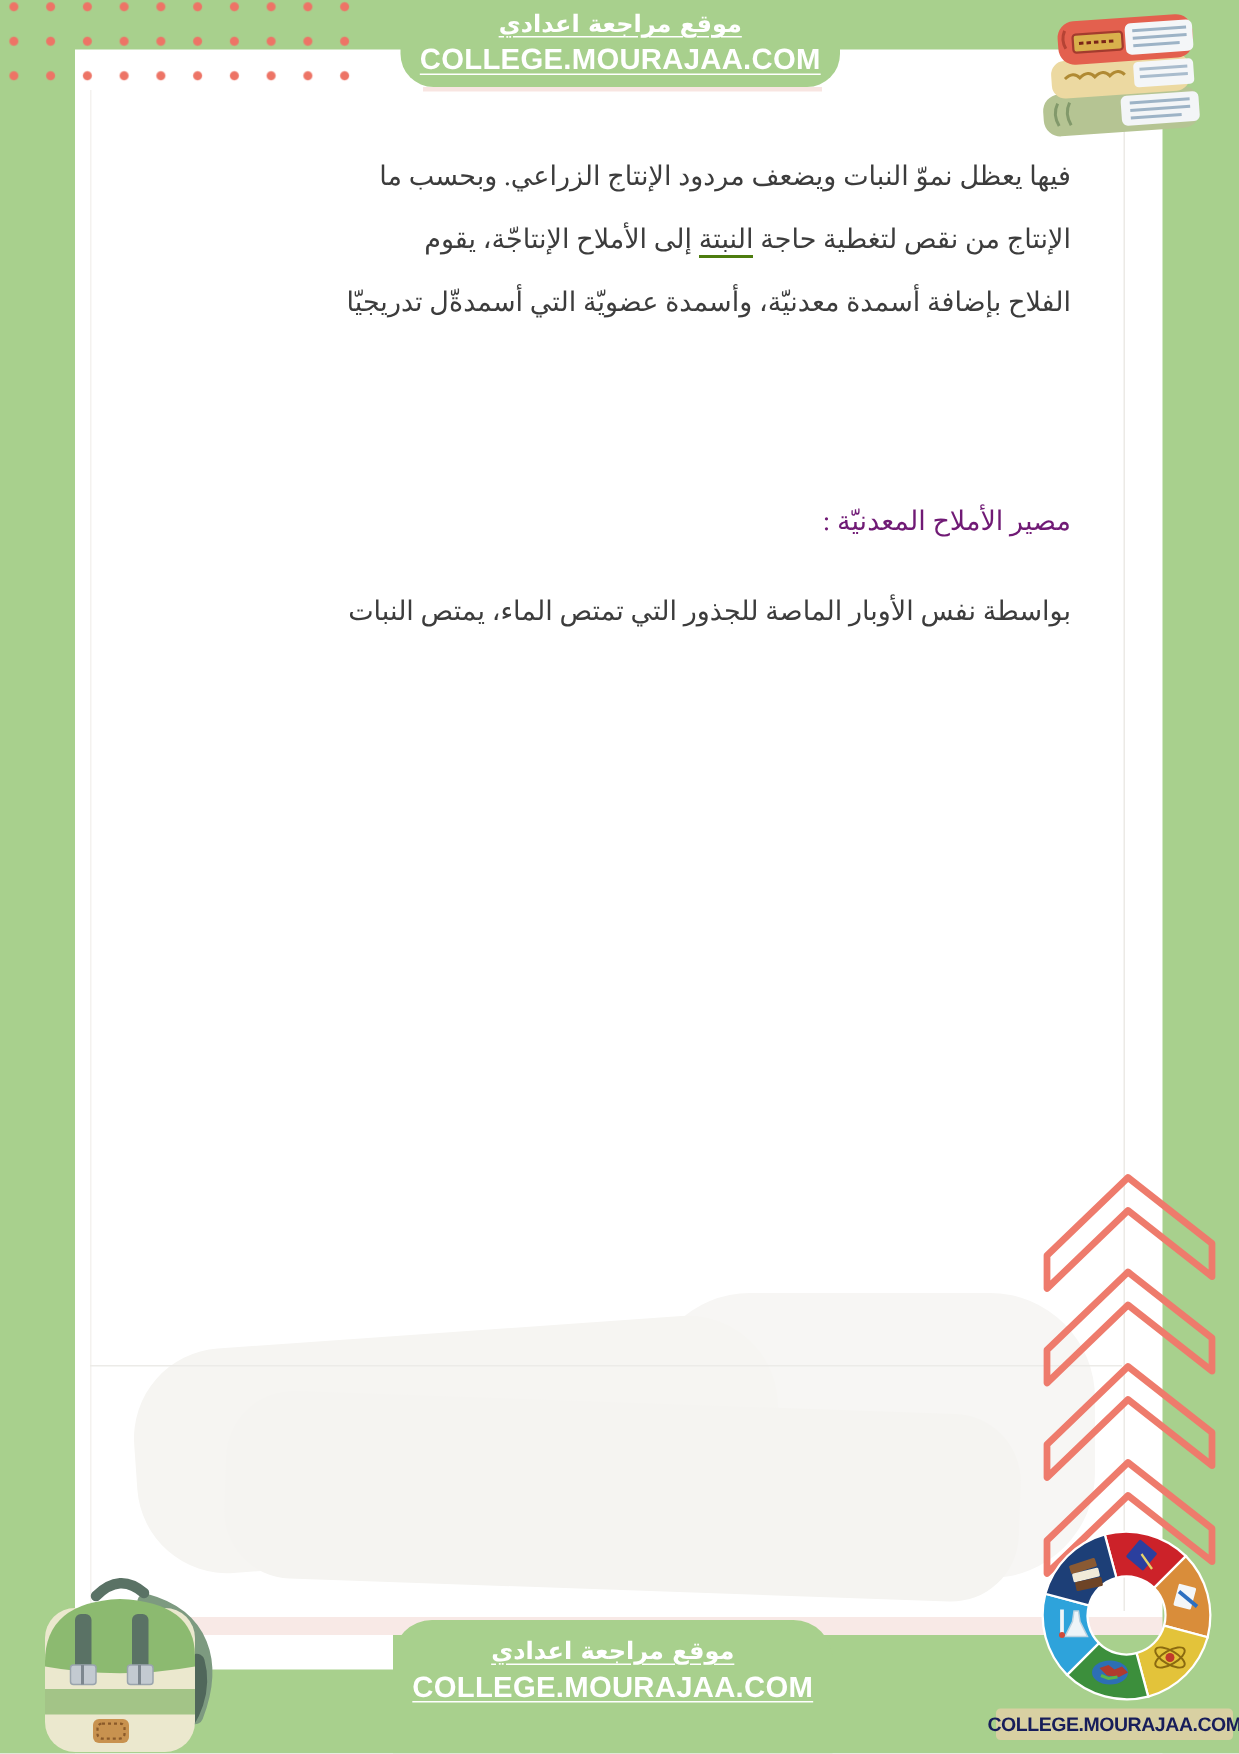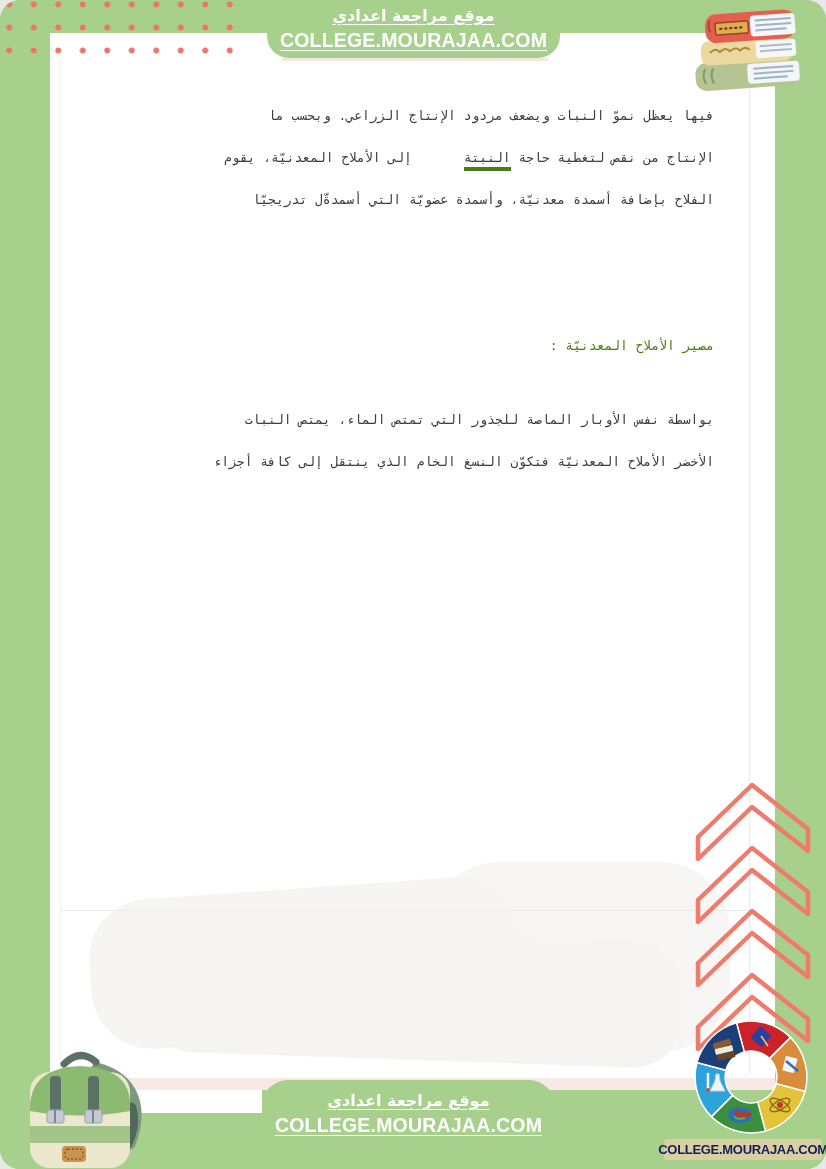--- a/index.html
+++ b/index.html
@@ -1,17 +1,17 @@
 <!DOCTYPE html>
 <html lang="ar"><head>
 <meta charset="utf-8">
 <style>
   html,body{margin:0;padding:0;background:#e8e8e8;}
   #page{position:relative;width:826px;height:1169px;background:#ffffff;overflow:hidden;
-        font-family:"Liberation Sans",sans-serif;border-radius:20px;}
+        font-family:"Liberation Sans",sans-serif;}
   .abs{position:absolute;}
 
   
   .frame{background:#a8d08d;z-index:2;}
   .frame-left{left:0;top:0;width:50px;height:1169px;}
   .frame-right{left:775px;top:0;width:51px;height:1169px;}
   .frame-top{left:0;top:0;width:826px;height:33px;}
   .frame-bottom{left:0;top:1090px;width:826px;height:79px;}
   .band-step{left:50px;top:1090px;width:212px;height:23px;background:#ffffff;z-index:2;}
   .footer-stripe{left:50px;top:1078px;width:726px;height:12px;z-index:1;}
@@ -35,26 +35,26 @@
   
   .card{left:60px;top:60px;width:688px;height:1014px;background:#ffffff;
         border-left:1px solid #f4f2ef;border-right:1px solid #eceae6;z-index:1;}
   .card-sep{left:60px;top:910px;width:688px;height:1px;background:#ecebe8;z-index:1;}
   .ghost{background:#f6f5f2;z-index:1;}
   .ghost1{left:90px;top:888px;width:430px;height:150px;border-radius:60px;transform:rotate(-4deg);}
   .ghost2{left:430px;top:862px;width:300px;height:190px;border-radius:70px;background:#f7f6f4;}
   .ghost3{left:150px;top:935px;width:530px;height:125px;border-radius:45px;transform:rotate(2deg);background:#f5f4f1;}
 
   
-  .artext{direction:rtl;text-align:right;font-family:Liberation Mono, monospace;
-          font-size:13px;line-height:42px;color:#3c3c3c;z-index:3;width:640px;right:112px;}
+  .artext{direction:rtl;text-align:right;font-family:Liberation Serif, serif;
+          font-size:18px;line-height:42px;color:#3c3c3c;z-index:3;width:640px;right:112px;}
   .para1{top:96px;}
-  .heading{top:326px;color:#4d7c0f;}
-  .para2{top:400px;text-align:right;}
-  .uword{border-bottom:4px solid #4d7c0f;padding-bottom:1px;margin-left:44px;}
+  .heading{top:326px;color:#701a75;}
+  .para2{top:386px;text-align:right;}
+  .uword{border-bottom:2px solid #4d7c0f;padding-bottom:1px;}
 
   
   .books-svg{left:688px;top:2px;z-index:4;}
   .chevrons-svg{left:690px;top:772px;z-index:4;}
   .backpack-svg{left:2px;top:1046px;z-index:5;}
   .wheel-svg{left:688px;top:1015px;z-index:6;}
   .badge{left:664px;top:1139px;width:158px;height:21px;background:#d8d0a2;border-radius:3px;
          z-index:6;display:flex;align-items:center;justify-content:center;}
   .badge-text{color:#171d5a;font-weight:bold;font-size:13px;letter-spacing:-0.3px;}
 </style>
@@ -106,29 +106,28 @@
       <line x1="69" y1="24" x2="105" y2="24" stroke="#9db3c6" stroke-width="2"></line>
       <line x1="69" y1="29" x2="100" y2="29" stroke="#9db3c6" stroke-width="2"></line>
       <rect x="29" y="19" width="33" height="12" rx="2" fill="#d9b04c" stroke="#a33b2e" stroke-width="1.5"></rect>
       <line x1="33" y1="25" x2="58" y2="25" stroke="#7a2418" stroke-width="2" stroke-dasharray="3 2"></line>
       <path d="M24,16 q-3,6 0,12" stroke="#b54334" stroke-width="2" fill="none"></path>
     </g>
   </svg>
 
   <div class="abs artext para1">
     <div>فيها يعظل نموّ النبات ويضعف مردود الإنتاج الزراعي. وبحسب ما</div>
-    <div><span>الإنتاج من نقص لتغطية حاجة </span><span class="uword">النبتة</span><span> إلى الأملاح المعدنيّة، يقوم</span></div>
+    <div><span>الإنتاج من نقص لتغطية حاجة </span><span class="uword">النبتة</span><span> إلى الأملاح الإنتاجّة، يقوم</span></div>
     <div>الفلاح بإضافة أسمدة معدنيّة، وأسمدة عضويّة التي أسمدةّل تدريجيّا</div>
   </div>
 
   <div class="abs artext heading">مصير الأملاح المعدنيّة :</div>
 
   <div class="abs artext para2">
     <div>بواسطة نفس الأوبار الماصة للجذور التي تمتص الماء، يمتص النبات</div>
-    <div>الأخضر الأملاح المعدنيّة فتكوّن النسغ الخام الذي ينتقل إلى كافة أجزاء</div>
   </div>
 
   <svg class="abs chevrons-svg" width="136" height="296" viewBox="0 0 136 296">
     <defs>
       <path id="chev" d="M8,52 L62,0 L118,44 L118,66 L62,22 L8,74 Z"></path>
     </defs>
     <g fill="none" stroke="#ee7b6c" stroke-width="4.5" stroke-linejoin="round">
       <use href="#chev" x="0" y="13"></use>
       <use href="#chev" x="0" y="76"></use>
       <use href="#chev" x="0" y="139"></use>

